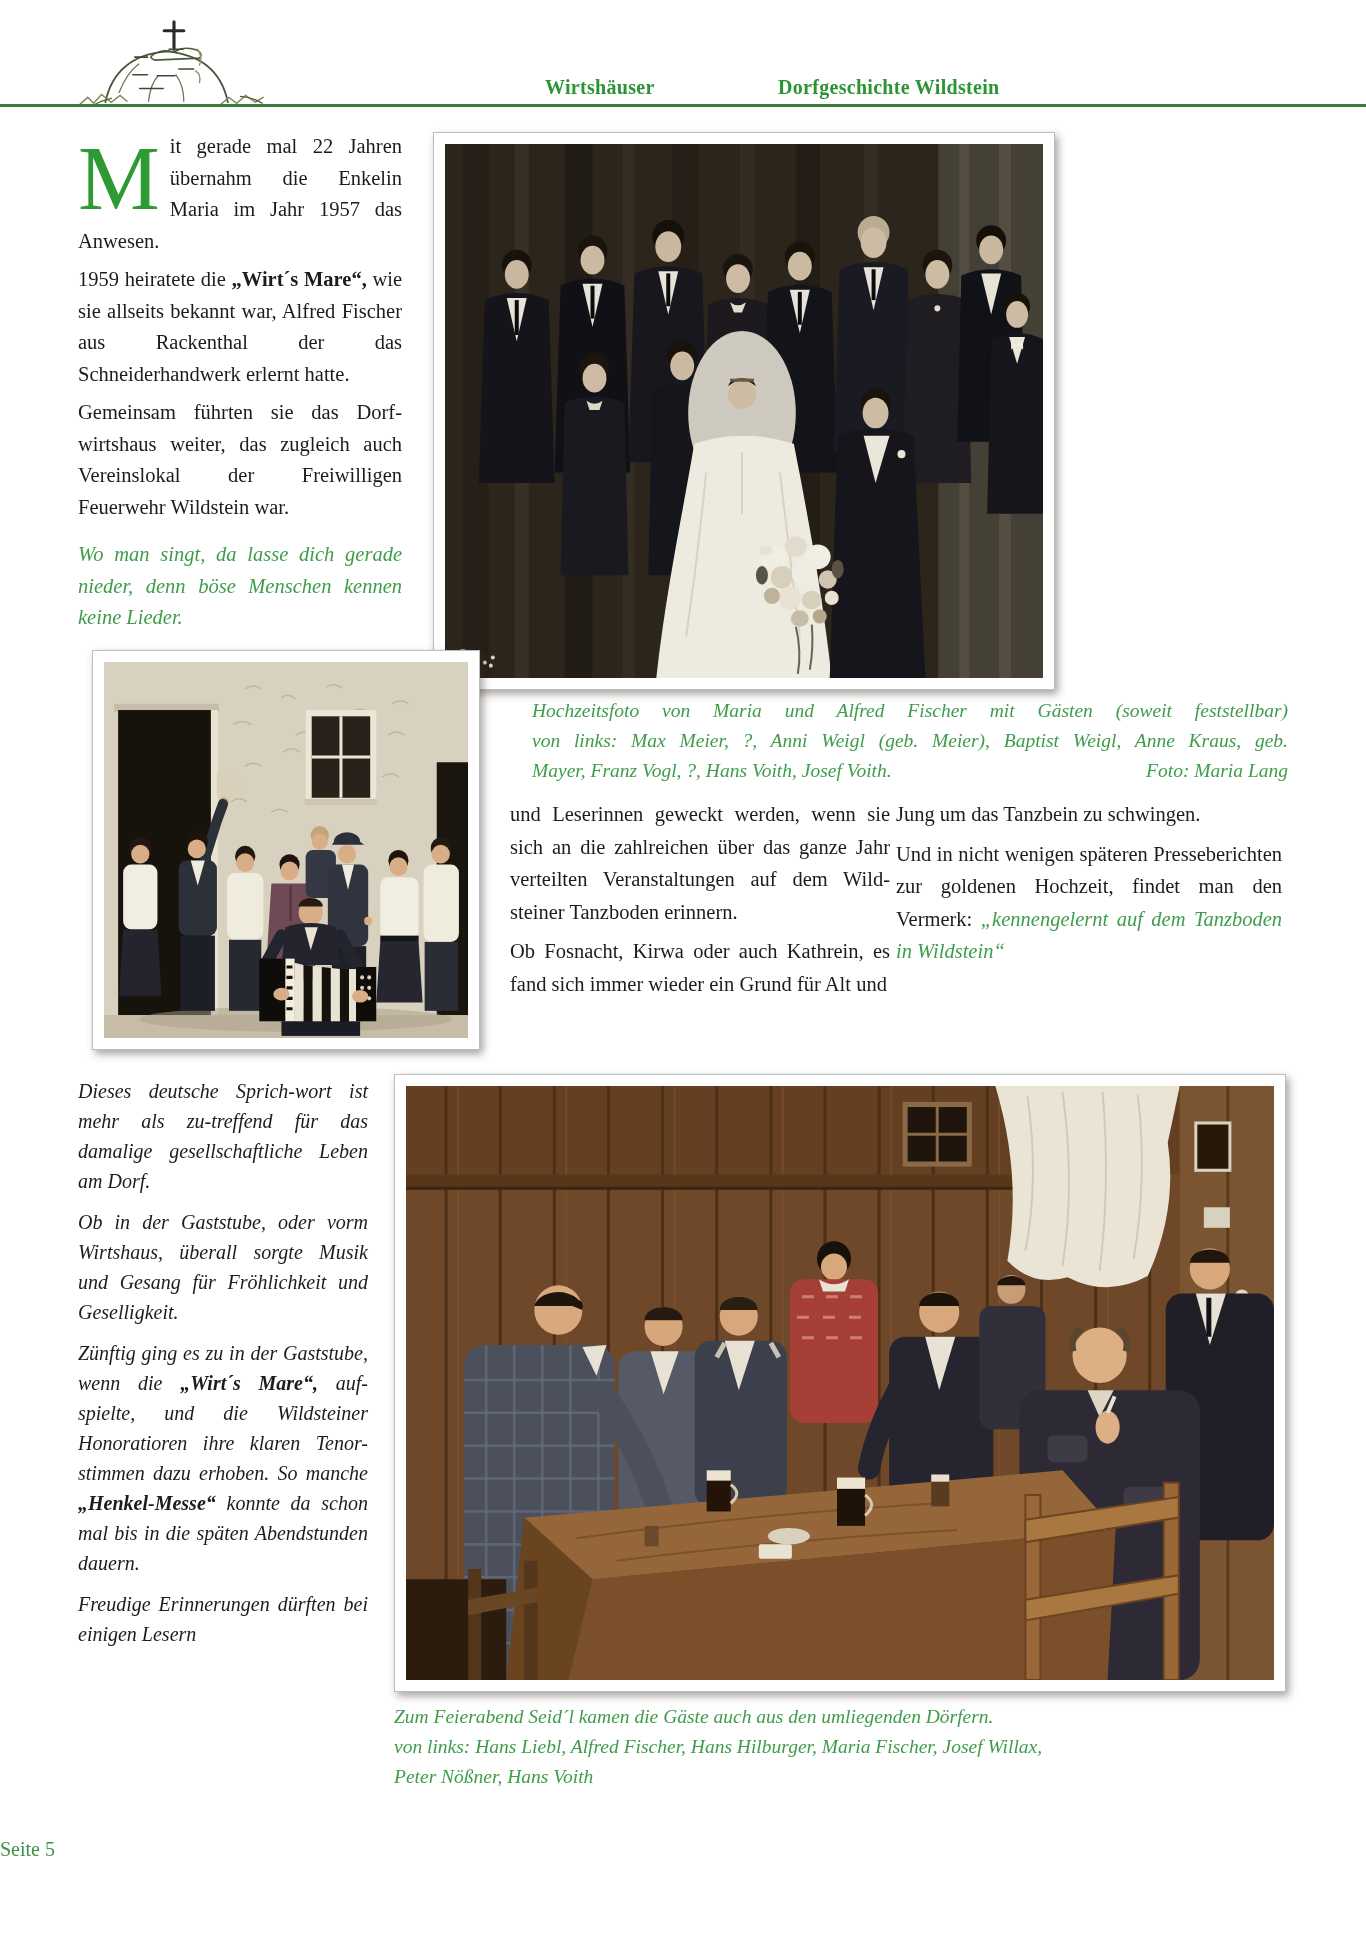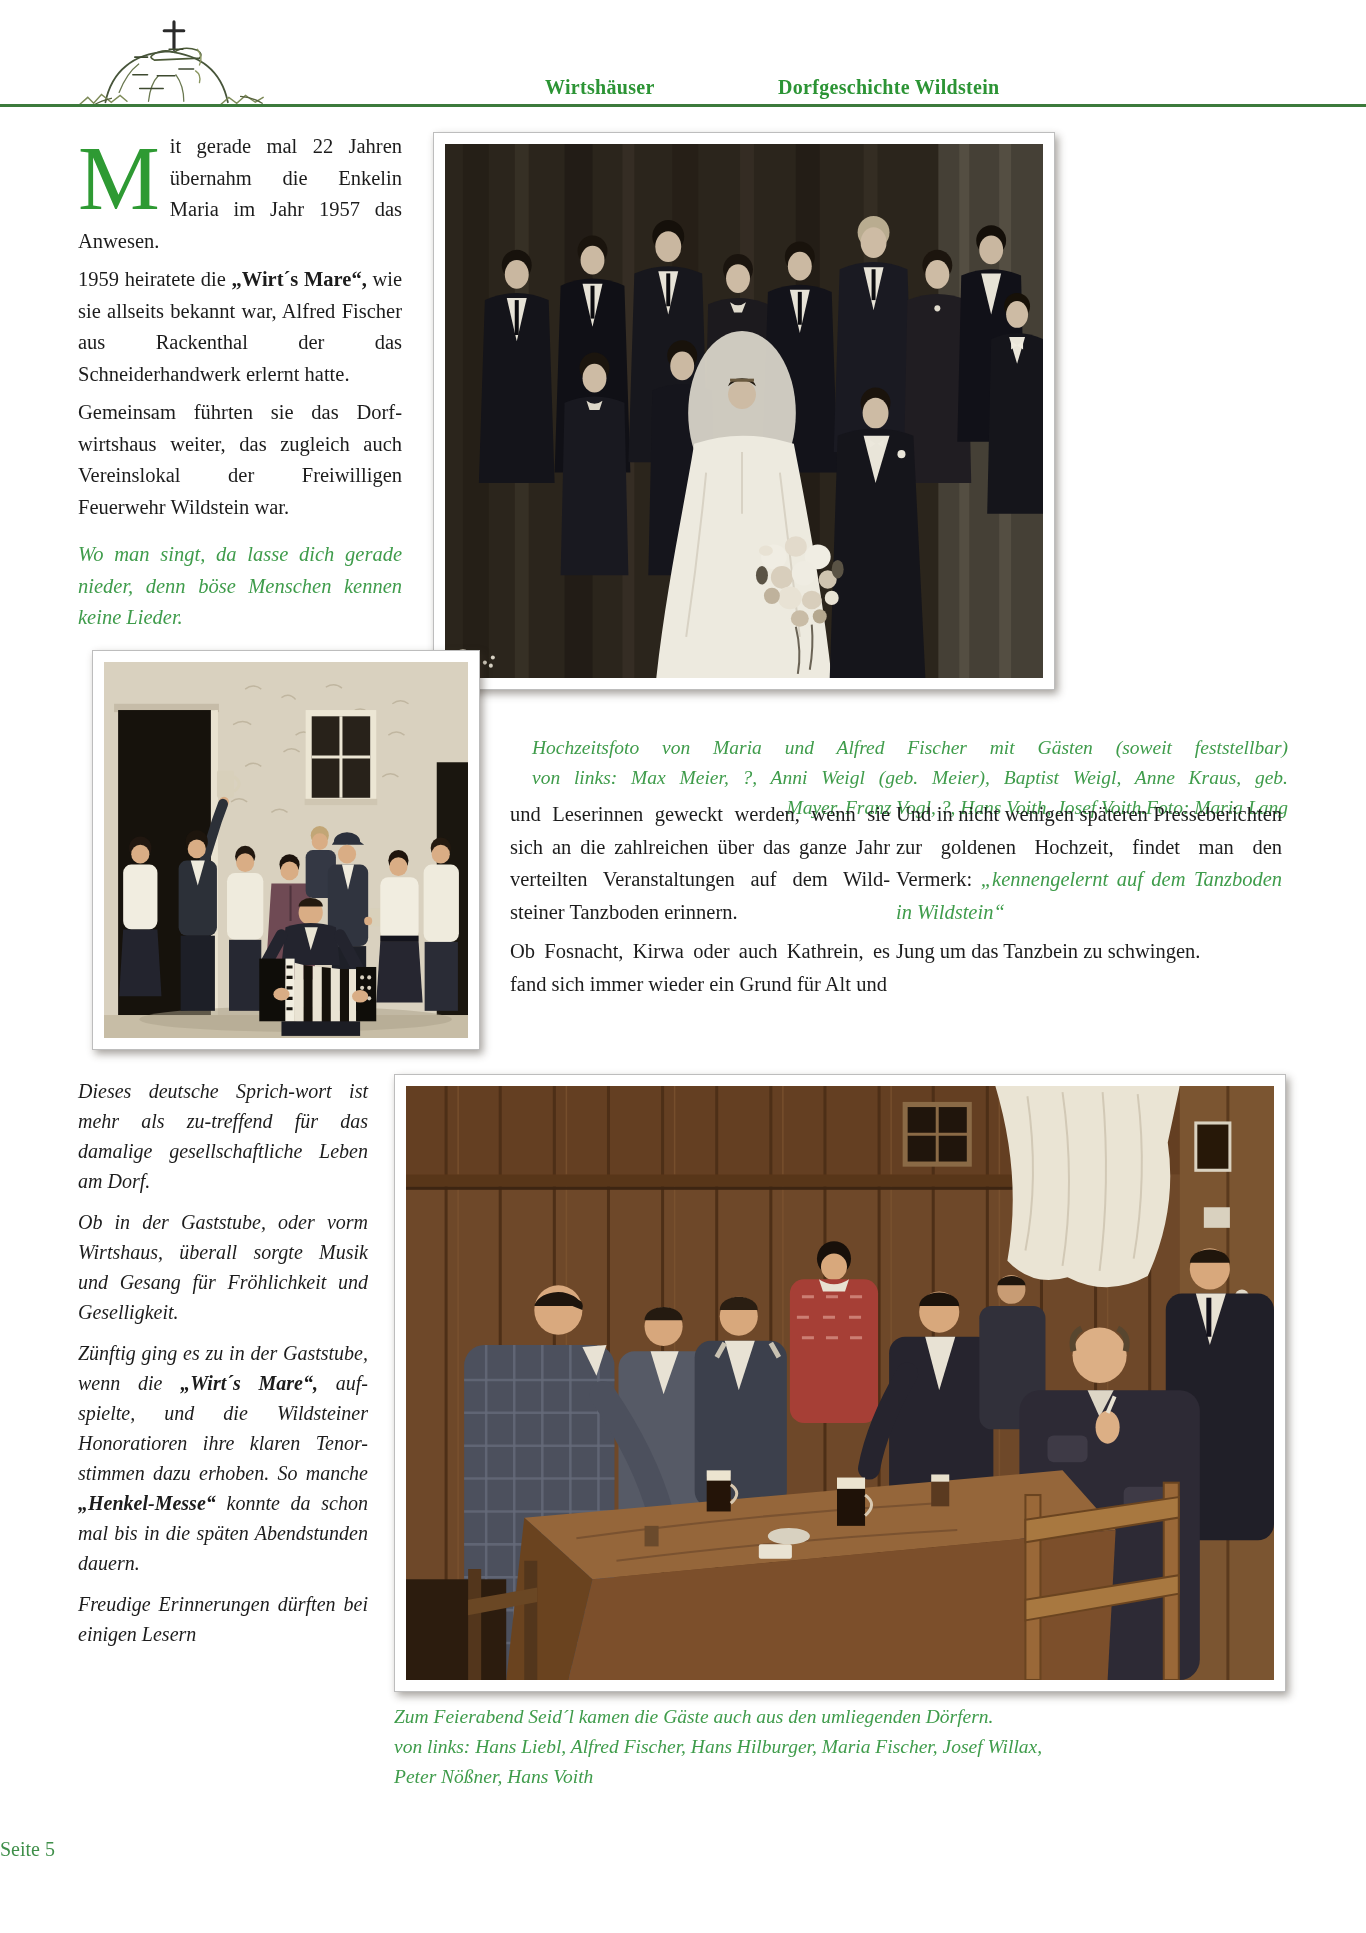--- a/index.html
+++ b/index.html
@@ -27,23 +27,23 @@
   .left-col2 p{margin:0 12px 11px 0;font-style:italic;}
   
   .photo{position:absolute;background:#ffffff;border:1px solid #bdbdbd;padding:11px;
          box-shadow:3px 4px 8px rgba(60,50,40,.45);box-sizing:border-box;}
   .photo svg{display:block;width:100%;height:100%;}
   .wedding{left:433px;top:132px;width:622px;height:558px;}
   .accordion{left:92px;top:650px;width:388px;height:400px;}
   .tavern{left:394px;top:1074px;width:892px;height:618px;}
   
   .caption{color:#3f9c4b;font-style:italic;font-size:19.5px;line-height:30px;}
-  .wed-cap{position:absolute;left:532px;top:696px;width:756px;margin-top:37px;}
+  .wed-cap{position:absolute;left:532px;top:696px;width:756px;}
   .cap-just{text-align:justify;text-align-last:justify;}
-  .cap-row{display:flex;justify-content:flex-end;}
+  .cap-row{display:flex;justify-content:space-between;}
   .tav-cap{position:absolute;left:394px;top:1702px;width:892px;text-align:left;}
   .footer{position:absolute;left:0;right:0;top:1838px;text-align:left;color:#3f8f4a;font-size:20px;}
 </style>
 </head>
 <body>
 
 <div class="page">
 
   <div class="logo">
     <svg viewBox="0 0 200 92">
@@ -304,22 +304,22 @@
       </g>
     </svg>
   </div>
 
   <div class="mid-col col">
     <p class="just">und Leserinnen geweckt werden, wenn sie sich an die zahlreichen über das ganze Jahr verteilten Veranstaltungen auf dem Wild-steiner Tanzboden erinnern.</p>
     <p class="just">Ob Fosnacht, Kirwa oder auch Kathrein, es fand sich immer wieder ein Grund für Alt und</p>
   </div>
 
   <div class="right-col col">
+    <p class="just">Jung um das Tanzbein zu schwingen.</p>
     <p class="just"><span>Und in nicht wenigen späteren Presseberichten zur goldenen Hochzeit, findet man den Vermerk: </span><span class="green-inline">„kennengelernt auf dem Tanzboden in Wildstein“</span></p>
-    <p class="just">Jung um das Tanzbein zu schwingen.</p>
   </div>
 
   <div class="left-col2 col">
     <p class="just">Dieses deutsche Sprich-wort ist mehr als zu-treffend für das damalige gesellschaftliche Leben am Dorf.</p>
     <p class="just">Ob in der Gaststube, oder vorm Wirtshaus, überall sorgte Musik und Gesang für Fröhlichkeit und Geselligkeit.</p>
     <p class="just"><span>Zünftig ging es zu in der Gaststube, wenn die </span><span class="b">„Wirt´s Mare“,</span><span> auf-spielte, und die Wildsteiner Honoratioren ihre klaren Tenor-stimmen dazu erhoben. So manche </span><span class="b">„Henkel-Messe“</span><span> konnte da schon mal bis in die späten Abendstunden dauern.</span></p>
     <p class="just">Freudige Erinnerungen dürften bei einigen Lesern</p>
   </div>
 
   <div class="photo tavern">

